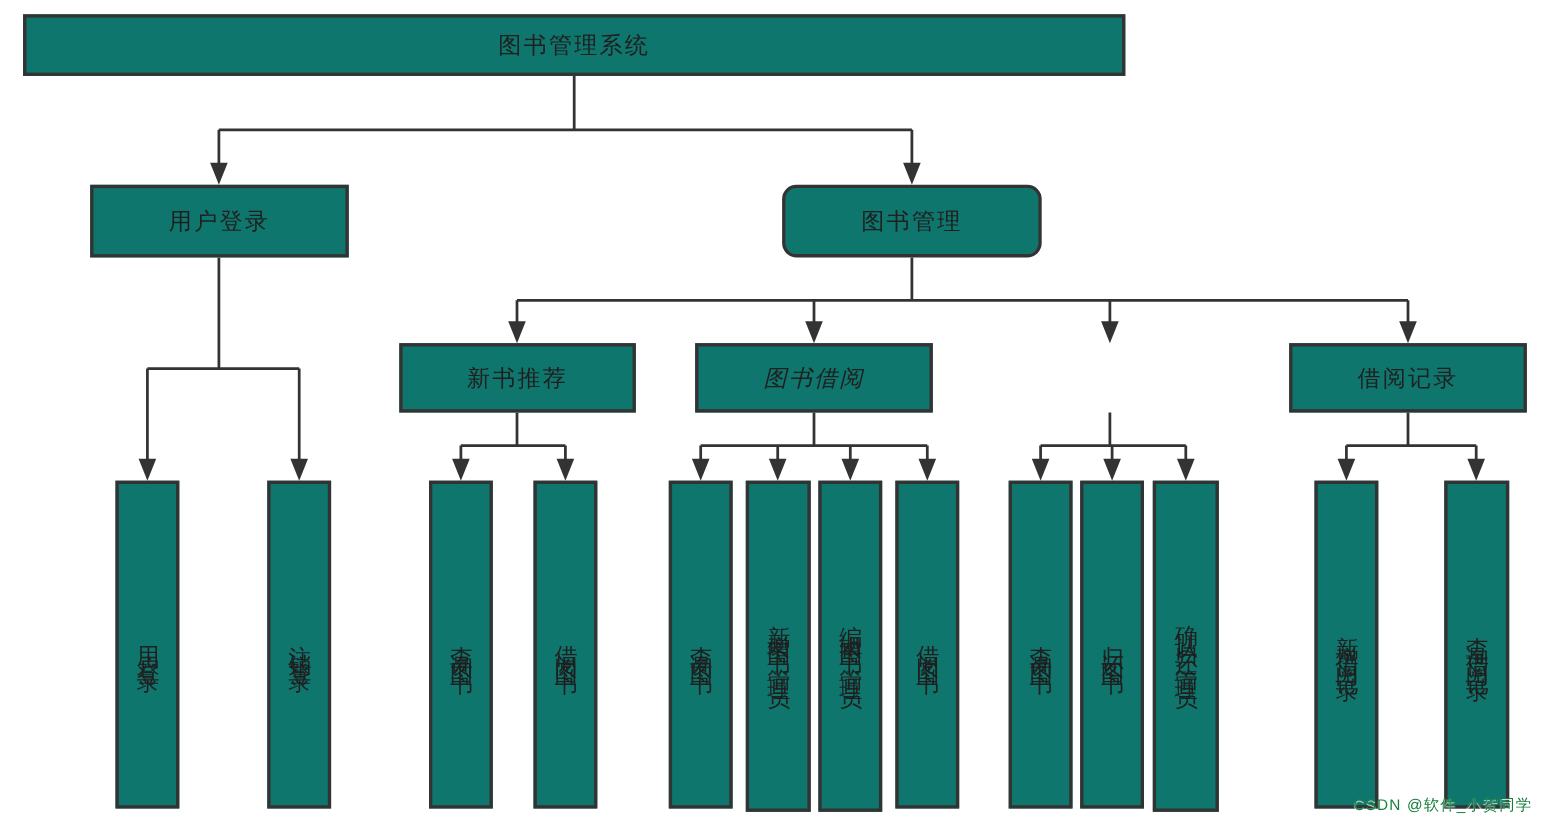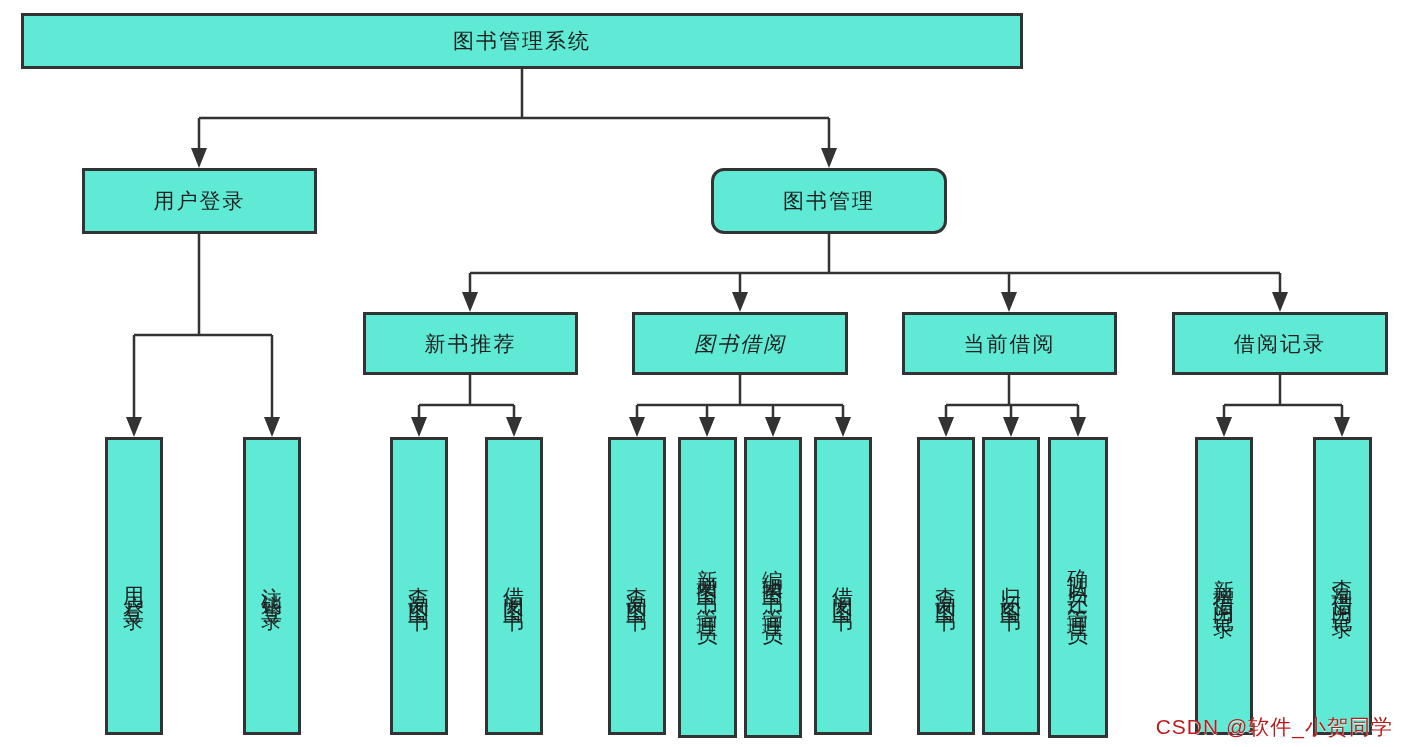--- a/index.html
+++ b/index.html
@@ -7,21 +7,21 @@
     position:relative;
     width:1405px;height:747px;
     background:#ffffff;
     font-family:"Liberation Sans", sans-serif;
     overflow:hidden;
   }
   #wires{position:absolute;left:0;top:0;width:1405px;height:747px;}
   .node{
     position:absolute;
     box-sizing:border-box;
-    background:#5eead4;
+    background:#0f766e;
     border:3px solid #333333;
     color:#1f1f1f;
     display:flex;
     align-items:center;
     justify-content:center;
     font-size:21px;
     letter-spacing:2px;
     text-align:center;
     white-space:nowrap;
   }
@@ -29,22 +29,22 @@
     writing-mode:vertical-rl;
     text-orientation:mixed;
     letter-spacing:8px;
     line-height:1;
     white-space:nowrap;
   }
   .watermark{
     position:absolute;
     right:12px;
     bottom:6px;
-    font-size:21px;
-    color:#b91c1c;
+    font-size:14px;
+    color:#15803d;
     letter-spacing:1px;
     text-shadow:0 1px 1px #ffffff;
     text-align:center;
   }
 </style>
 </head>
 <body>
 
 <div id="canvas">
 
@@ -91,21 +91,20 @@
     </g>
   </svg>
 
   <div class="node" style="left:21px;top:13px;width:1002px;height:56px;">图书管理系统</div>
 
   <div class="node" style="left:82px;top:168px;width:235px;height:66px;">用户登录</div>
   <div class="node" style="left:711px;top:168px;width:236px;height:66px;border-radius:13px;">图书管理</div>
 
   <div class="node" style="left:363px;top:312px;width:215px;height:63px;">新书推荐</div>
   <div class="node" style="left:632px;top:312px;width:216px;height:63px;font-style:italic;">图书借阅</div>
-  <div class="node" style="left:902px;top:312px;width:215px;height:63px;">当前借阅</div>
   <div class="node" style="left:1172px;top:312px;width:216px;height:63px;">借阅记录</div>
 
   <div class="node vnode" style="left:105px;top:437px;width:58px;height:298px;">用户登录</div>
   <div class="node vnode" style="left:243px;top:437px;width:58px;height:298px;">注销登录</div>
 
   <div class="node vnode" style="left:390px;top:437px;width:58px;height:298px;">查询图书</div>
   <div class="node vnode" style="left:485px;top:437px;width:58px;height:298px;">借阅图书</div>
 
   <div class="node vnode" style="left:608px;top:437px;width:58px;height:298px;">查询图书</div>
   <div class="node vnode" style="left:678px;top:437px;width:59px;height:301px;">新增图书（管理员）</div>

